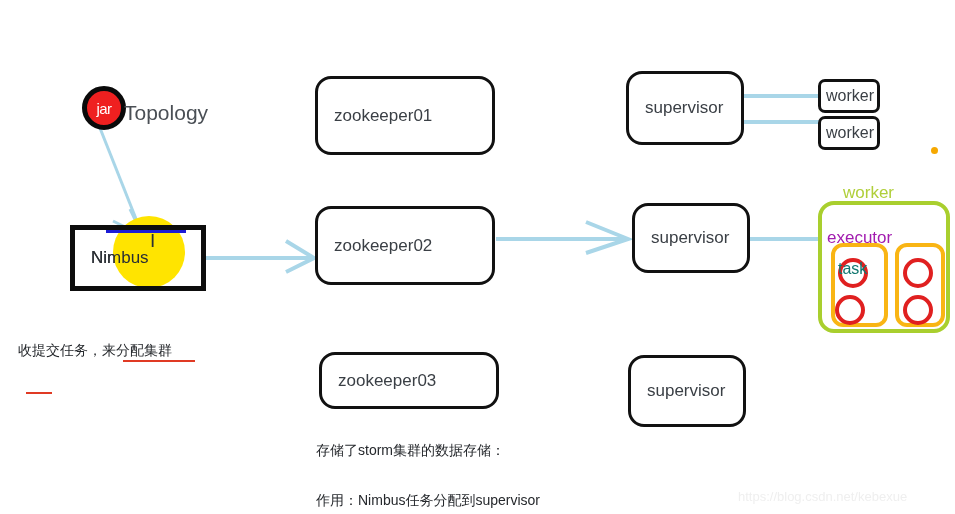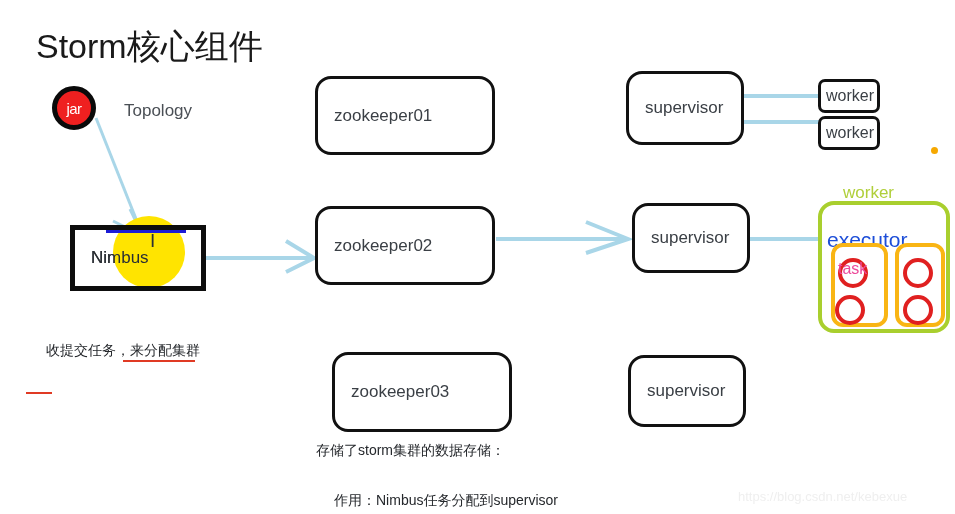--- a/index.html
+++ b/index.html
@@ -67,21 +67,21 @@
     box-sizing: border-box;
     display: flex;
     align-items: center;
     justify-content: center;
     color: #ffffff;
     font-size: 15px;
     letter-spacing: -0.5px;
   }
   .topology-label {
     position: absolute;
-    font-size: 17px;
+    font-size: 21px;
     color: #4a4f55;
     white-space: nowrap;
   }
 
   
   .highlight-dot {
     position: absolute;
     border-radius: 50%;
     background: #ffe400;
   }
@@ -128,35 +128,35 @@
   }
   .executor-box {
     position: absolute;
     box-sizing: border-box;
     border: 4px solid #f9b514;
     border-radius: 12px;
     background: transparent;
   }
   .executor-label {
     position: absolute;
-    color: #1d4ed8;
-    font-size: 21px;
+    color: #a21caf;
+    font-size: 17px;
     white-space: nowrap;
   }
   .task-circle {
     position: absolute;
     box-sizing: border-box;
     width: 30px;
     height: 30px;
     border-radius: 50%;
     border: 4px solid #e02020;
   }
   .task-label {
     position: absolute;
-    color: #ec4899;
+    color: #0f766e;
     font-size: 16px;
     white-space: nowrap;
   }
 
   
   .caption {
     position: absolute;
     font-size: 14px;
     color: #25282c;
     line-height: 25px;
@@ -173,61 +173,60 @@
     font-size: 13px;
     color: #efefef;
     white-space: nowrap;
   }
 </style>
 </head>
 <body>
 
 <div id="canvas">
 
-  <div class="title">Storm核心组件</div>
 
   <svg id="links" viewBox="0 0 955 514" xmlns="http://www.w3.org/2000/svg">
 
     <line x1="96" y1="118" x2="142" y2="234" stroke="#a9d6e8" stroke-width="3"></line>
     <polyline points="113,221 143,236 130,209" fill="none" stroke="#a9d6e8" stroke-width="3"></polyline>
 
     <line x1="206" y1="258" x2="313" y2="258" stroke="#a9d6e8" stroke-width="4"></line>
     <polyline points="286,241 314,258 286,272" fill="none" stroke="#a9d6e8" stroke-width="4"></polyline>
 
     <line x1="496" y1="239" x2="627" y2="239" stroke="#a9d6e8" stroke-width="4"></line>
     <polyline points="586,222 628,239 586,253" fill="none" stroke="#a9d6e8" stroke-width="4"></polyline>
 
     <line x1="742" y1="96" x2="820" y2="96" stroke="#a9d6e8" stroke-width="4"></line>
     <line x1="742" y1="122" x2="820" y2="122" stroke="#a9d6e8" stroke-width="4"></line>
 
     <line x1="748" y1="239" x2="818" y2="239" stroke="#a9d6e8" stroke-width="4"></line>
   </svg>
 
-  <div class="jar-circle" style="left:52px; top:86px;">
+  <div class="jar-circle" style="left:82px; top:86px;">
     <span>jar</span>
   </div>
   <div class="topology-label" style="left:124px; top:101px;">Topology</div>
 
   <div class="node square" style="left:70px; top:225px; width:136px; height:66px;">
     <span class="node-label">Nimbus</span>
   </div>
   <div class="highlight-dot" style="left:113px; top:216px; width:72px; height:72px;"></div>
   <div class="blue-mark" style="left:106px; top:228px; width:80px; height:5px;"></div>
   <div class="text-caret" style="left:150px; top:231px;">I</div>
   <div class="node square" style="left:70px; top:225px; width:136px; height:66px; background:transparent; z-index:4;">
     <span class="node-label" style="color:#2b2f34; position:relative; z-index:5;">Nimbus</span>
   </div>
 
   <div class="node" style="left:315px; top:76px; width:180px; height:79px;">
     <span class="node-label">zookeeper01</span>
   </div>
   <div class="node" style="left:315px; top:206px; width:180px; height:79px;">
     <span class="node-label">zookeeper02</span>
   </div>
-  <div class="node" style="left:332px; top:352px; width:180px; height:80px;">
+  <div class="node" style="left:319px; top:352px; width:180px; height:57px;">
     <span class="node-label">zookeeper03</span>
   </div>
 
   <div class="node" style="left:626px; top:71px; width:118px; height:74px;">
     <span class="node-label">supervisor</span>
   </div>
   <div class="node" style="left:632px; top:203px; width:118px; height:70px;">
     <span class="node-label">supervisor</span>
   </div>
   <div class="node" style="left:628px; top:355px; width:118px; height:72px;">
@@ -250,22 +249,22 @@
   <div class="executor-box" style="left:831px; top:243px; width:57px; height:84px;"></div>
   <div class="executor-box" style="left:895px; top:243px; width:50px; height:84px;"></div>
 
   <div class="task-circle" style="left:838px; top:258px;"></div>
   <div class="task-circle" style="left:835px; top:295px;"></div>
   <div class="task-circle" style="left:903px; top:258px;"></div>
   <div class="task-circle" style="left:903px; top:295px;"></div>
 
   <div class="task-label" style="left:838px; top:260px;">task</div>
 
-  <div class="caption" style="left:18px; top:338px;margin-left:28px;">收提交任务，来分配集群</div>
+  <div class="caption" style="left:18px; top:338px;">收提交任务，来分配集群</div>
   <div class="underline-red" style="left:123px; top:360px; width:72px;"></div>
   <div class="underline-red" style="left:26px; top:392px; width:26px;"></div>
 
   <div class="caption" style="left:316px; top:438px;">存储了storm集群的数据存储：</div>
-  <div class="caption" style="left:316px; top:488px;margin-left:18px;">作用：Nimbus任务分配到supervisor</div>
+  <div class="caption" style="left:316px; top:488px;">作用：Nimbus任务分配到supervisor</div>
 
   <div class="watermark" style="left:738px; top:489px;">https://blog.csdn.net/kebexue</div>
 
 </div>
 
 </body></html>

